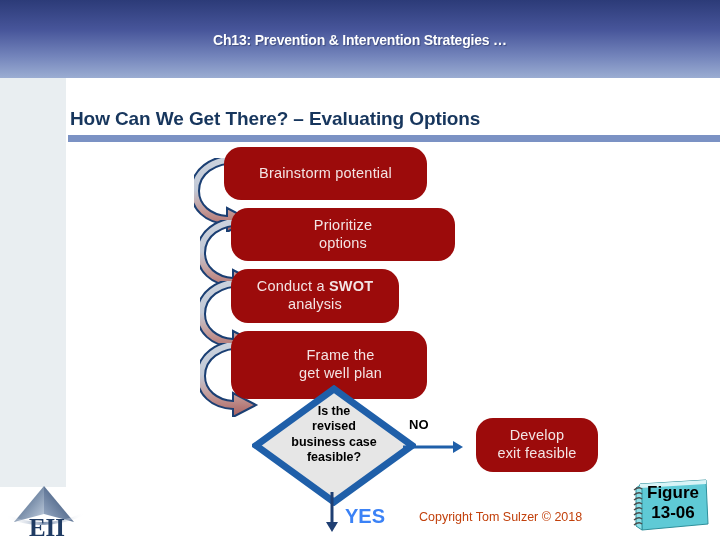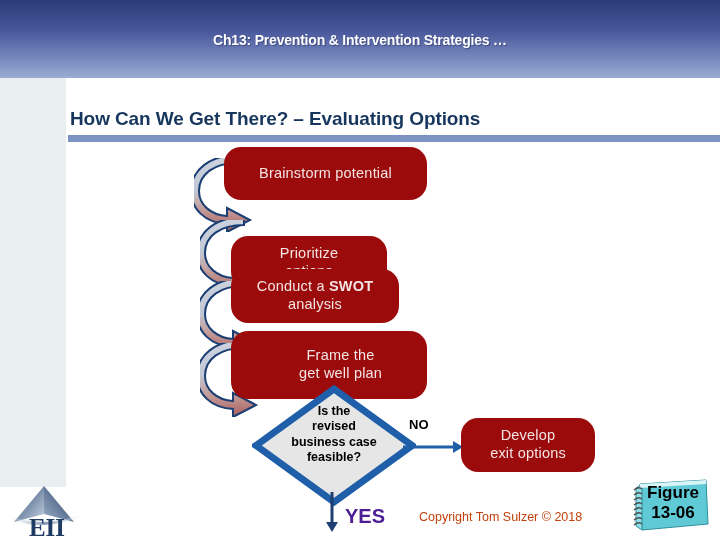--- a/index.html
+++ b/index.html
@@ -76,24 +76,24 @@
     align-items: center;
     justify-content: center;
     letter-spacing: 0.2px;
     box-sizing: border-box;
     padding: 2px 6px;
     border-radius: 17px;
   }
   .process-box .swot { font-weight: bold; }
 
   #box-brainstorm { left: 224px; top: 147px; width: 203px; height: 53px; }
-  #box-prioritize { left: 231px; top: 208px; width: 156px; height: 53px; margin-top: 28px; }
+  #box-prioritize { left: 231px; top: 208px; width: 224px; height: 53px; }
   #box-swot       { left: 231px; top: 269px; width: 168px; height: 54px; }
   #box-frame      { left: 231px; top: 331px; width: 196px; height: 68px; padding-left: 29px; }
-  #box-exit       { left: 461px; top: 418px; width: 134px; height: 54px; }
+  #box-exit       { left: 476px; top: 418px; width: 122px; height: 54px; }
 
   
   .loop-arrow {
     position: absolute;
     width: 64px; height: 74px;
   }
 
   #loop-1 { left: 194px; top: 158px; }
   #loop-2 { left: 200px; top: 220px; }
   #loop-3 { left: 200px; top: 281px; }
@@ -128,21 +128,21 @@
   #no-arrow {
     position: absolute;
     left: 403px; top: 440px;
     width: 60px; height: 14px;
   }
   #yes-label {
     position: absolute;
     left: 345px; top: 505px;
     font-size: 20px;
     font-weight: bold;
-    color: #4c1d95;
+    color: #3b82f6;
   }
   #yes-arrow {
     position: absolute;
     left: 324px; top: 492px;
     width: 16px; height: 40px;
   }
 
   
   #copyright {
     position: absolute;
@@ -256,21 +256,21 @@
 
 <div id="yes-label">YES</div>
 <svg id="yes-arrow" viewBox="0 0 16 40">
   <line x1="8" y1="0" x2="8" y2="30" stroke="#1f3f73" stroke-width="3"></line>
   <polygon points="2,30 14,30 8,40" fill="#1f3f73"></polygon>
 </svg>
 
 <div id="box-exit" class="process-box">
   <span>
     <span>Develop</span><br>
-    <span>exit options</span>
+    <span>exit feasible</span>
   </span>
 </div>
 
 <div id="copyright">Copyright Tom Sulzer © 2018</div>
 
 <svg id="figure-badge" viewBox="0 0 82 56">
   <polygon points="12,6 78,2 80,46 14,52" fill="#5fcad6" stroke="#2e8f9b" stroke-width="1"></polygon>
   <polygon points="8,10 14,6 14,52 8,48" fill="#8fe0e8" stroke="#2e8f9b" stroke-width="1"></polygon>
   <polygon points="12,6 78,2 78,6 12,10" fill="#d8f4f7"></polygon>
   <g stroke="#4a4a4a" stroke-width="1.4" fill="none">

